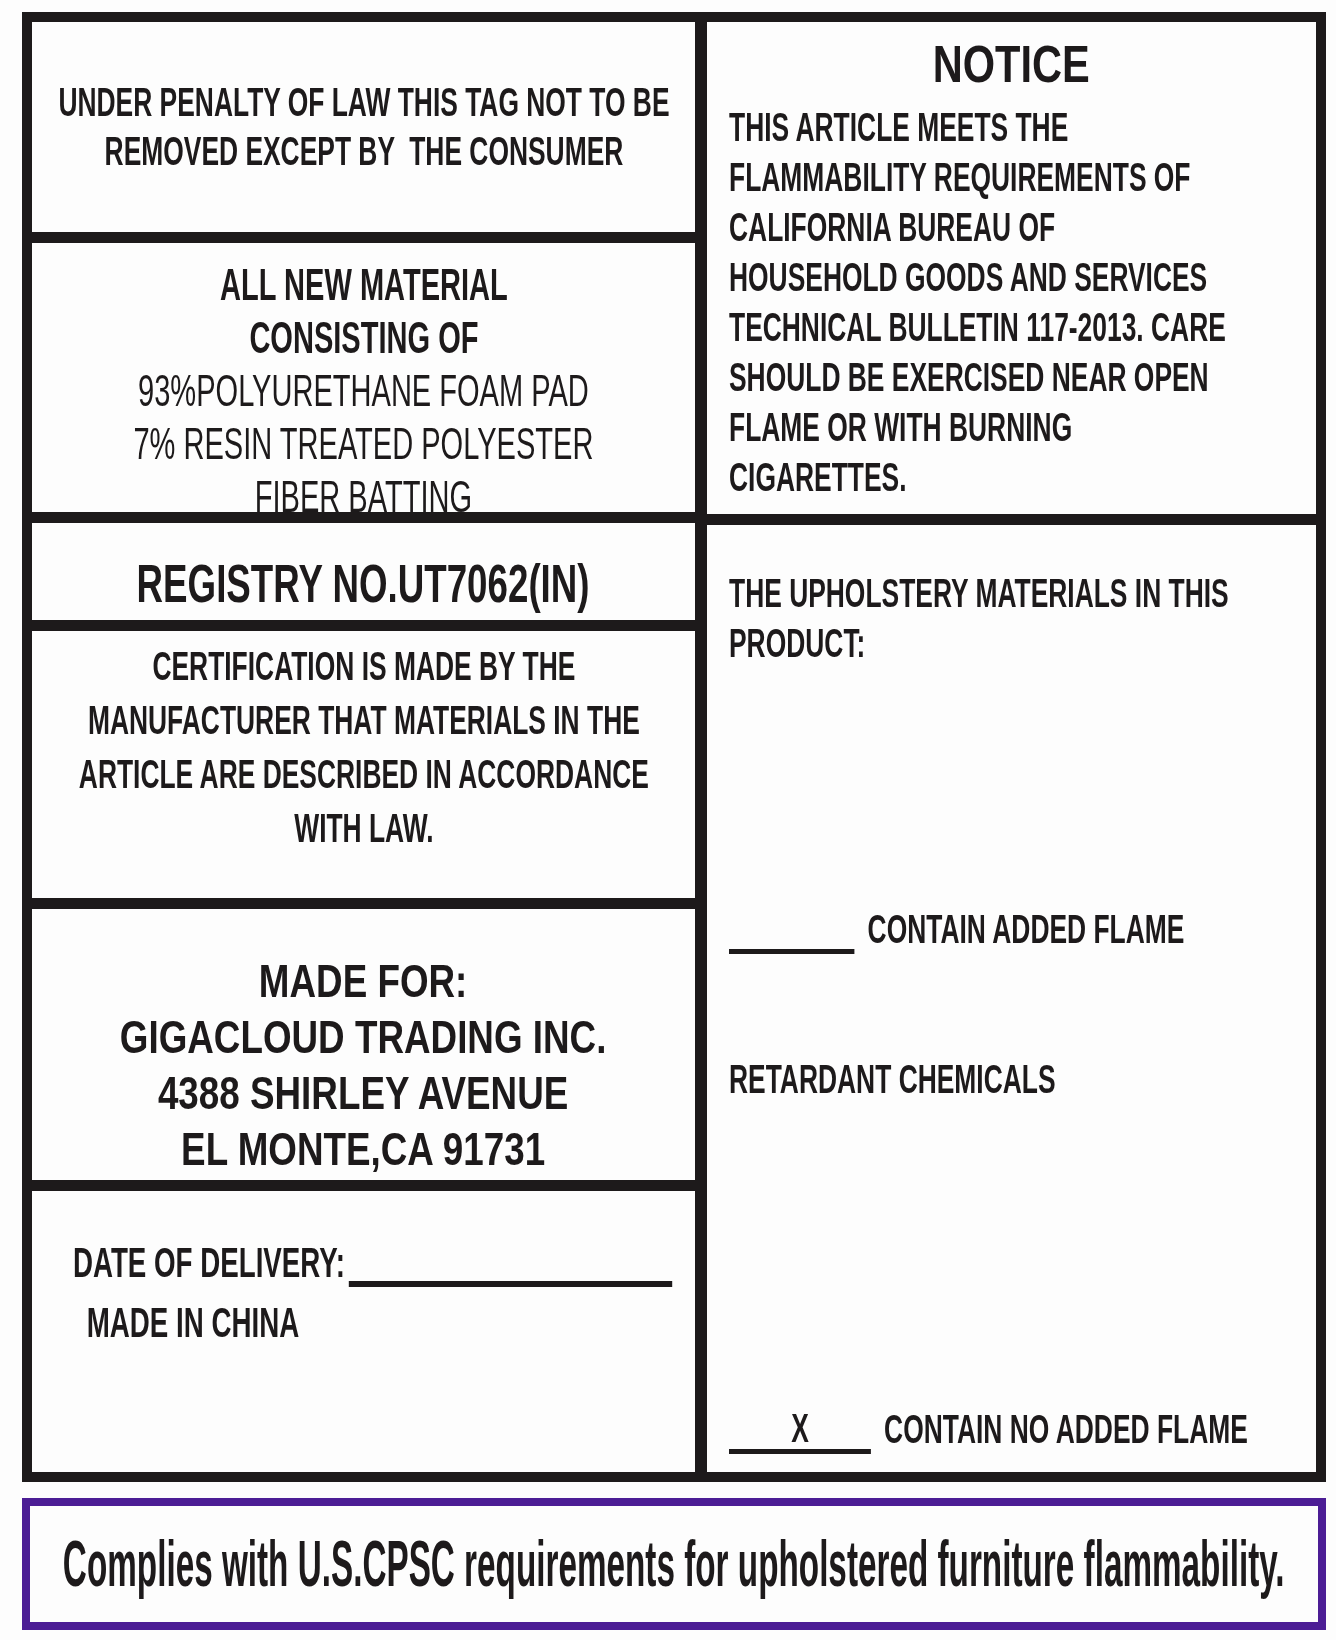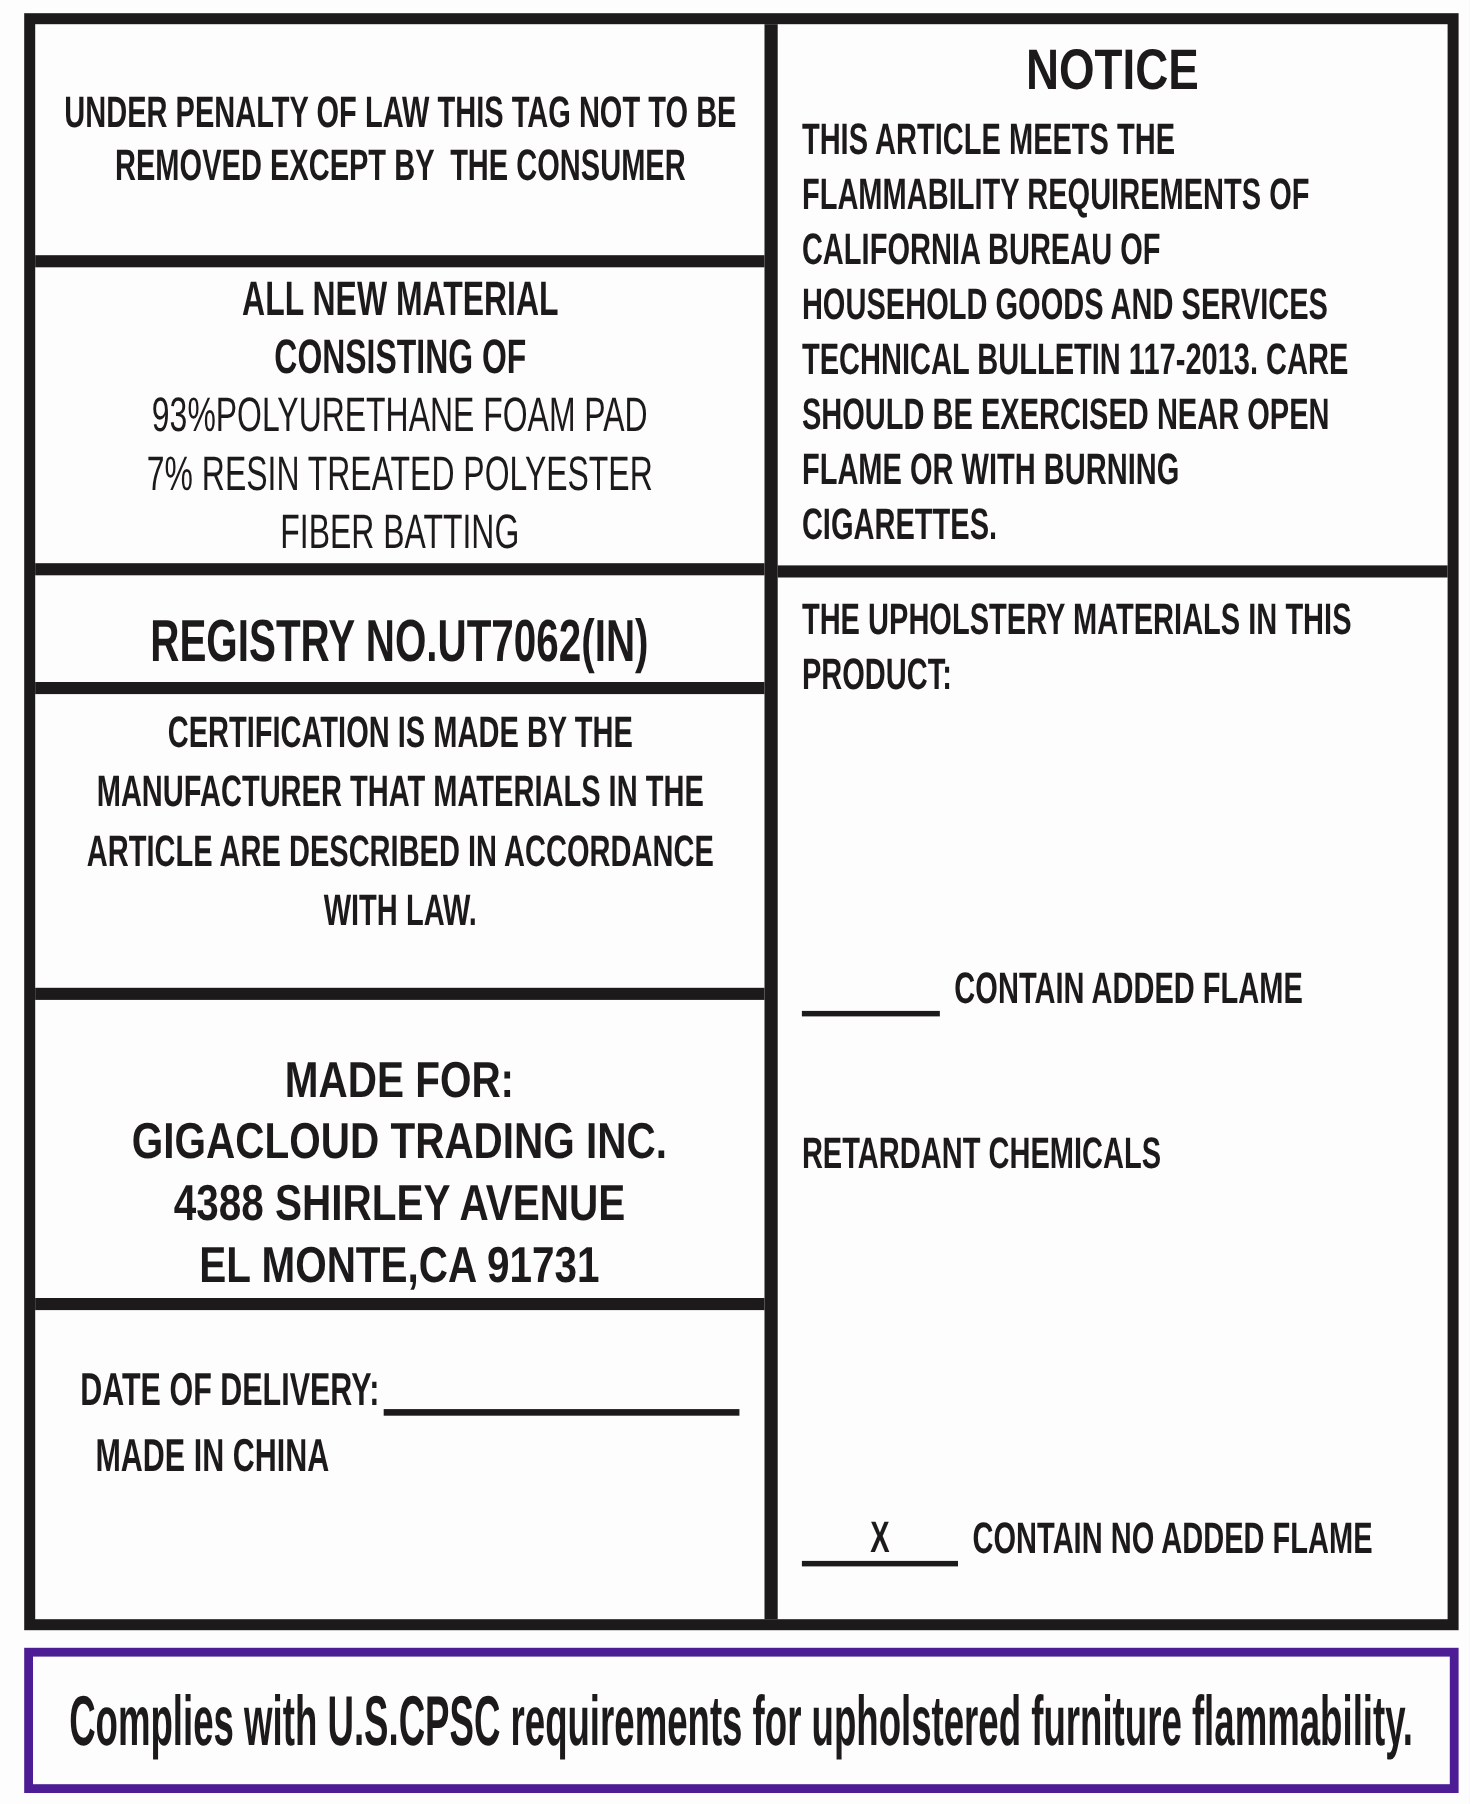--- a/index.html
+++ b/index.html
@@ -19,21 +19,21 @@
   .d1 { top:210px;  left:0;     width:663px; }
   .d2 { top:490px;  left:0;     width:663px; }
   .d3 { top:598px;  left:0;     width:663px; }
   .d4 { top:876px;  left:0;     width:663px; }
   .d5 { top:1158px; left:0;     width:663px; }
   .dr { top:492px;  left:675px; width:609px; }
 
   
   .row { position:absolute; left:0; width:663px; display:flex; flex-direction:column; align-items:center; justify-content:center; }
   .r1 { top:0;      height:210px; }
-  .r2 { top:221px;  height:269px; }
+  .r2 { top:234px;  height:269px; }
   .r3 { top:501px;  height:120px;  }
   .r4 { top:609px;  height:232px; }
   .r5 { top:887px;  height:312px; }
   .r6 { top:1169px; height:310px; align-items:stretch; justify-content:flex-start; padding-top:48px; box-sizing:border-box; }
 
   
   .cond   { width:max-content; white-space:pre; text-align:center; transform:scaleX(0.66); transform-origin:center center; }
   .condL  { width:max-content; white-space:pre; text-align:left;   transform:scaleX(0.66); transform-origin:left top; }
   .t-penalty  { font-size:40px; line-height:49px; font-weight:700; }
   .t-matbold  { font-size:44px; line-height:53px; font-weight:700; }
@@ -48,21 +48,21 @@
     width:970px; padding-left:62px; box-sizing:border-box;
     transform:scaleX(0.66); transform-origin:left center;
     font-size:42px; line-height:48px; font-weight:700; white-space:pre;
   }
   .date-line { flex:1; border-bottom:6px solid #1d1a1b; margin-left:6px; height:40px; }
   .made-wrap { display:flex; width:663px; margin-top:12px; }
   .t-made { font-size:42px; line-height:48px; font-weight:700; }
 
   
   .right-top    { position:absolute; left:675px; top:0;     width:609px; height:492px; box-sizing:border-box; padding-top:12px; }
-  .right-bottom { position:absolute; left:675px; top:496px; width:609px; height:986px; box-sizing:border-box; padding:20px 0 0 22px; }
+  .right-bottom { position:absolute; left:675px; top:526px; width:609px; height:986px; box-sizing:border-box; padding:20px 0 0 22px; }
   .notice-wrap { display:flex; justify-content:center; width:100%; }
   .t-notice { font-size:52px; line-height:60px; font-weight:700; transform:scaleX(0.8); width:max-content; }
   .right-para { margin-left:22px; margin-top:8px; }
   .t-rpara { font-size:40px; line-height:50px; font-weight:700; }
 
   .t-uphol { font-size:40px; line-height:50px; font-weight:700; }
   .options { margin-top:36px; }
   .opt-l1 { display:flex; align-items:flex-end; }
   .blank { display:inline-block; border-bottom:5px solid #1d1a1b; text-align:center; line-height:42px; margin-right:20px; }
   .blank.w1 { min-width:190px; }

